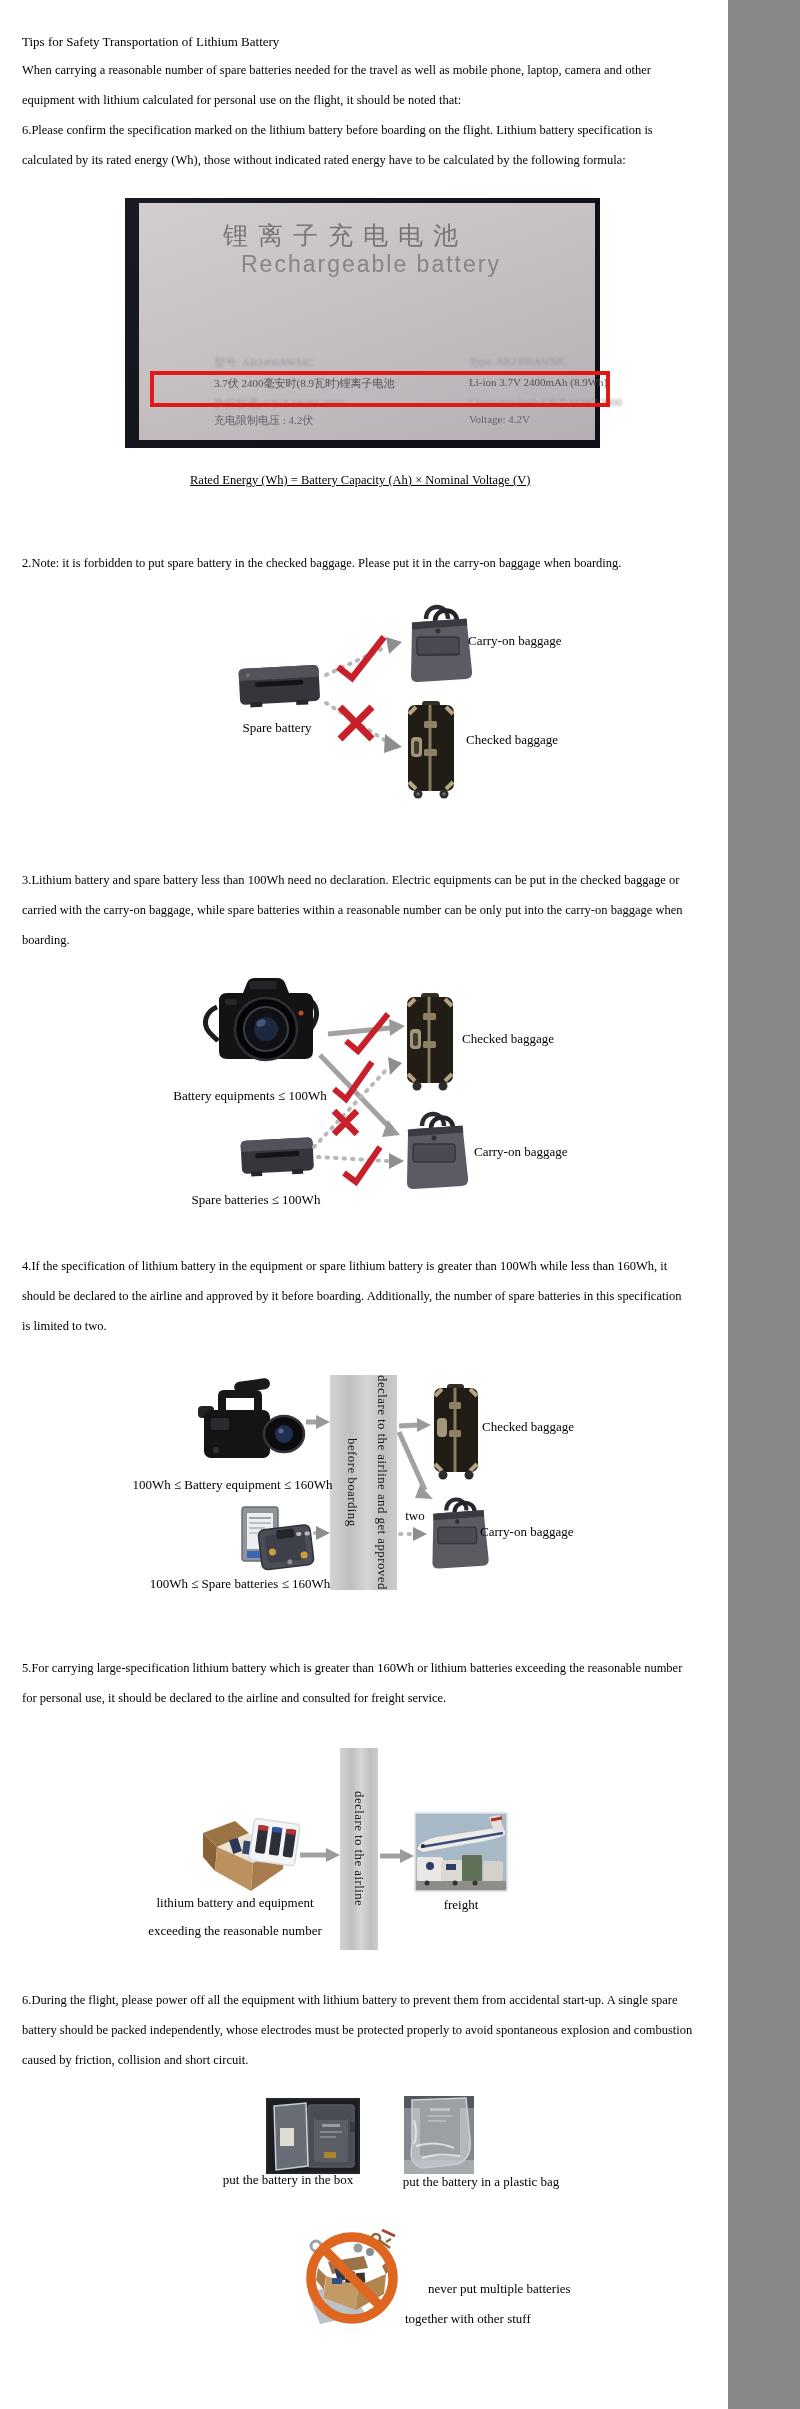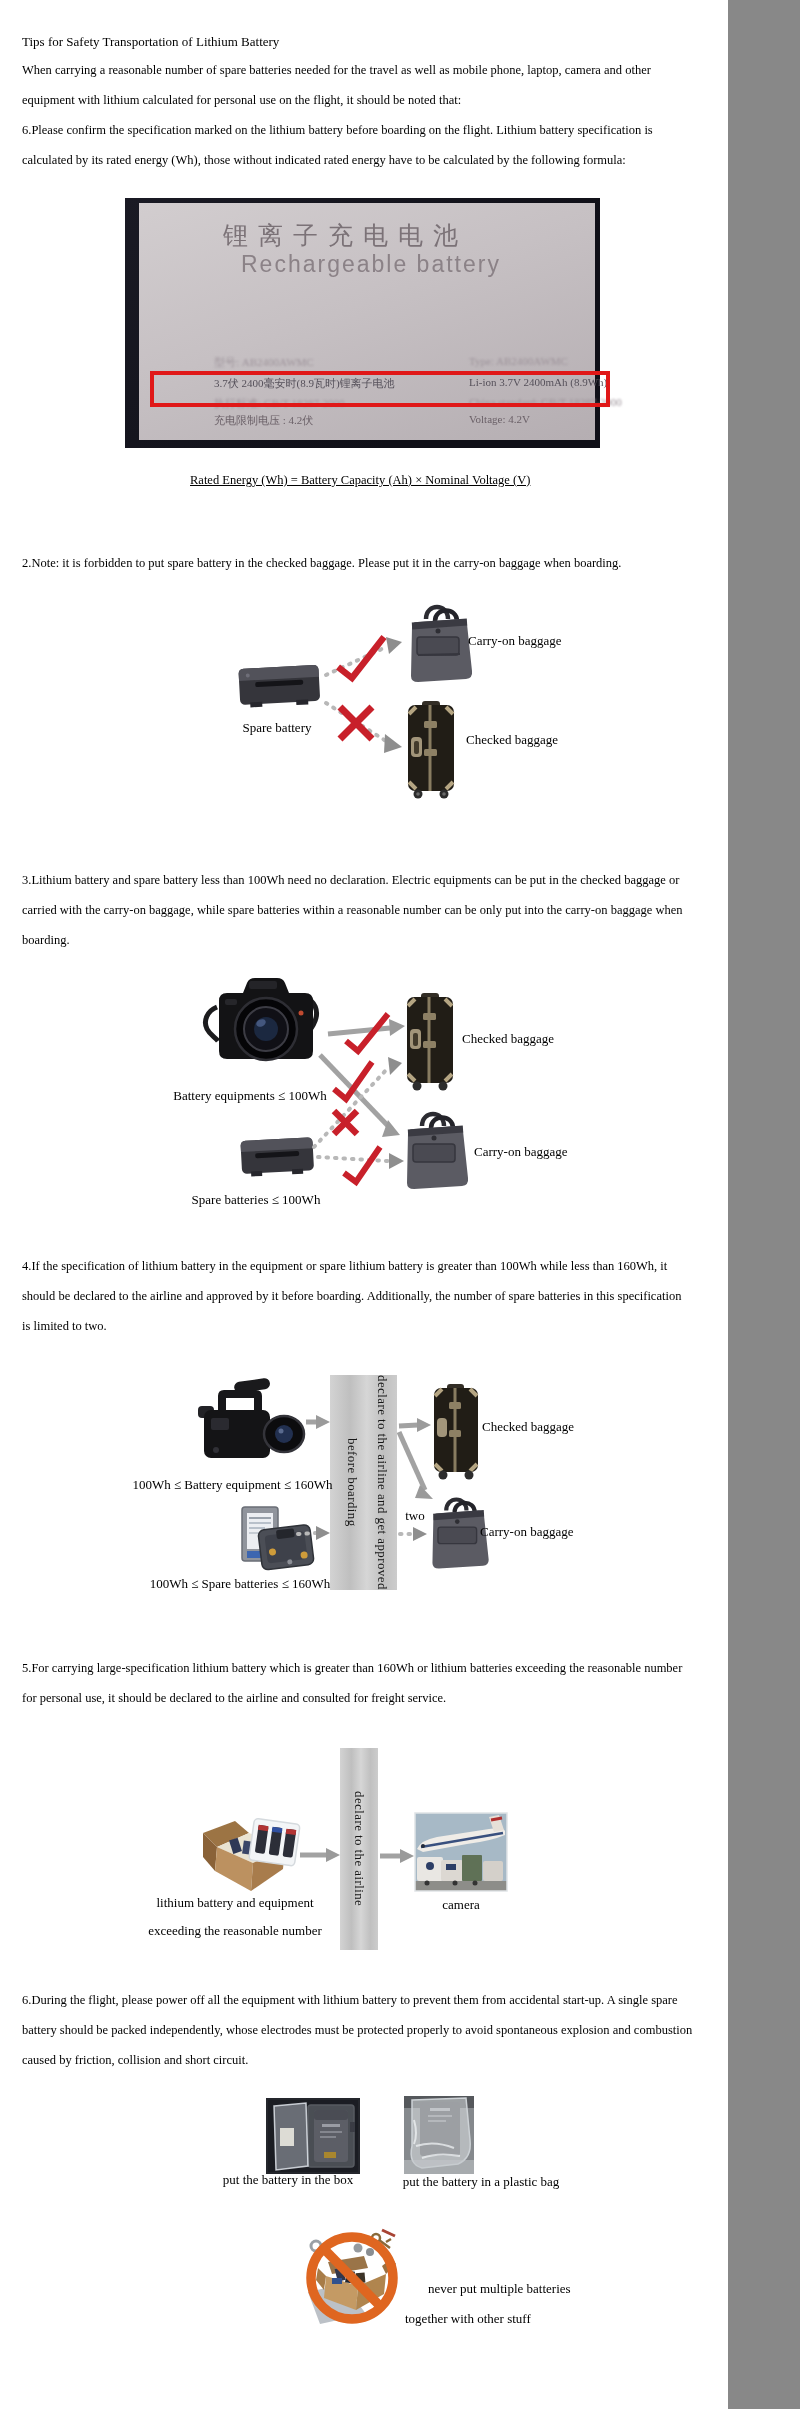--- a/index.html
+++ b/index.html
@@ -377,21 +377,21 @@
         <polygon points="326,103 340,110 326,117" fill="#9a9a9a"></polygon>
       </g>
       <g>
         <line x1="380" y1="111" x2="400" y2="111" stroke="#a2a2a2" stroke-width="5"></line>
         <polygon points="400,104 414,111 400,118" fill="#9a9a9a"></polygon>
       </g>
     </svg>
     <div class="banner" style="left:340px;top:3px;width:38px;height:202px;line-height:38px;">declare to the airline</div>
     <div class="dlabel cap2" style="left:135px;top:143px;width:200px">lithium battery and equipment</div>
     <div class="dlabel cap2" style="left:130px;top:171px;width:210px">exceeding the reasonable number</div>
-    <div class="dlabel" style="left:415px;top:152px;width:92px">camera</div>
+    <div class="dlabel" style="left:415px;top:152px;width:92px">freight</div>
   </div>
 
   <div class="para" style="top:1985px">
     <div class="ln">6.During the flight, please power off all the equipment with lithium battery to prevent them from accidental start-up. A single spare</div>
     <div class="ln">battery should be packed independently, whose electrodes must be protected properly to avoid spontaneous explosion and combustion</div>
     <div class="ln">caused by friction, collision and short circuit.</div>
   </div>
 
   <div class="diagram" style="top:2090px;height:319px">
     <svg class="dsvg" width="800" height="319" viewBox="0 0 800 319">

